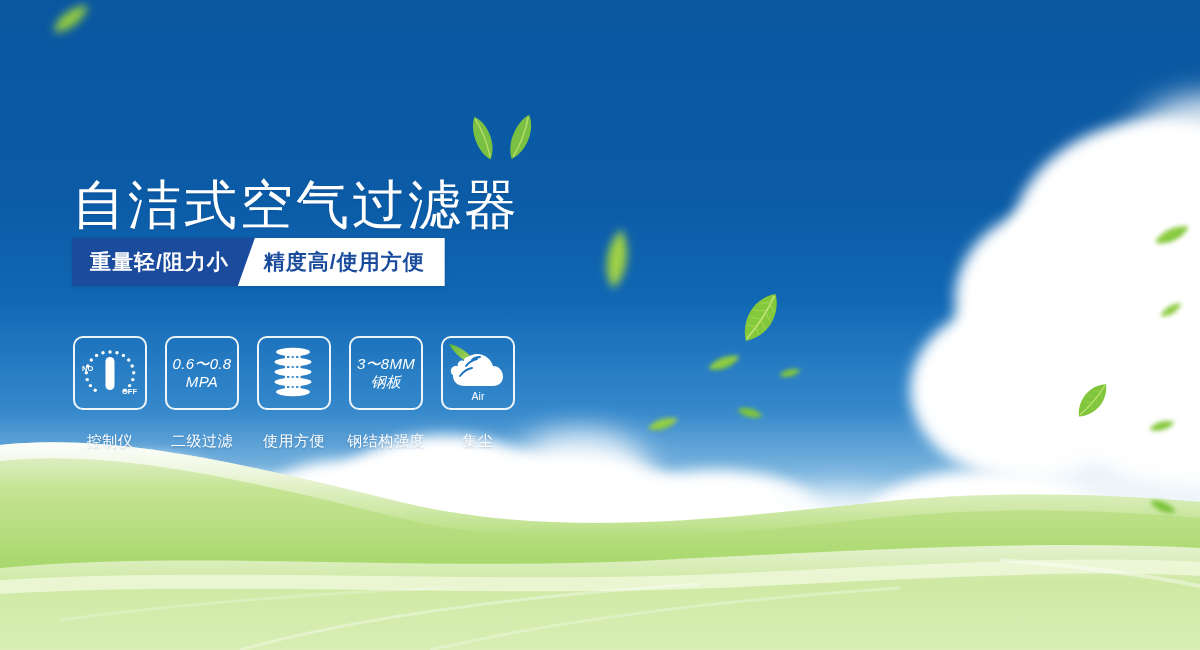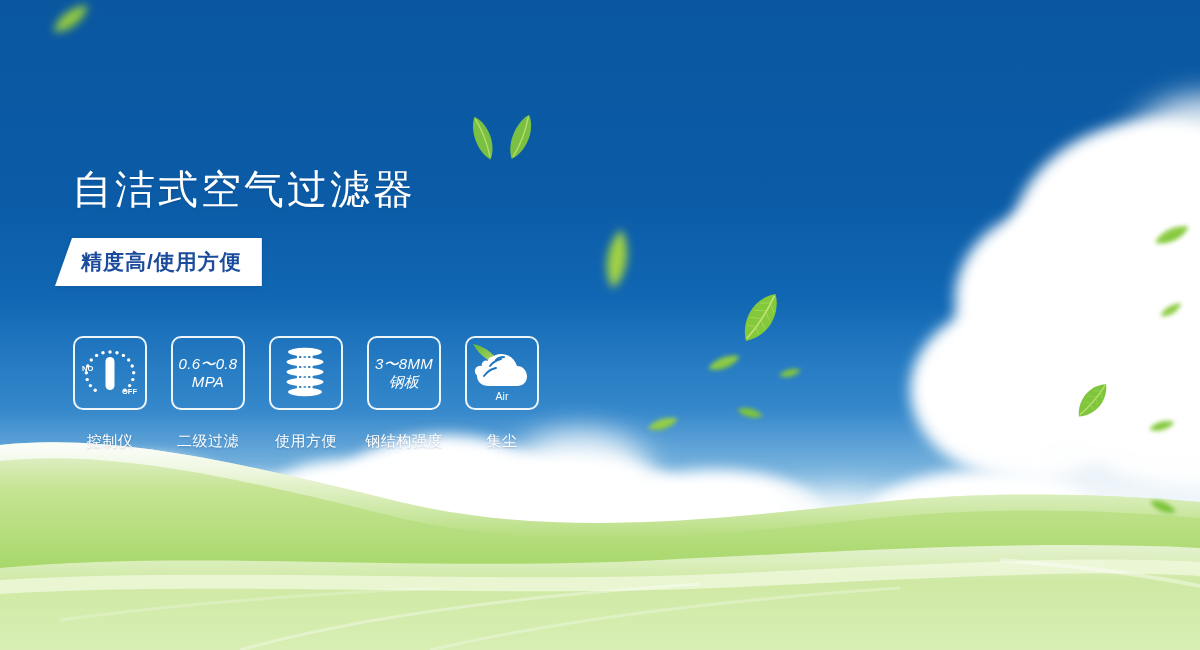--- a/index.html
+++ b/index.html
@@ -71,21 +71,21 @@
   }
   .leaf svg { display: block; width: 100%; height: 100%; }
   .leaf.blurry { filter: blur(2.2px); }
   .leaf.vblurry { filter: blur(4px); }
 
   
   .title {
     position: absolute;
     left: 72px;
     top: 142px;
-    font-size: 40px;
+    font-size: 53px;
     line-height: 1;
     letter-spacing: 3px;
     color: #ffffff;
     font-weight: 300;
     white-space: nowrap;
     text-shadow: 0 1px 2px rgba(0,40,90,.18);
   }
 
   
   .ribbon {
@@ -121,21 +121,21 @@
     margin-left: -17px;
     clip-path: polygon(17px 0, 100% 0, 100% 100%, 0 100%);
   }
 
   
   .features {
     position: absolute;
     left: 72px;
     top: 336px;
     display: flex;
-    gap: 22px;
+    gap: 16px;
   }
   .feature {
     width: 76px;
     display: flex;
     flex-direction: column;
     align-items: center;
   }
   .feature-box {
     width: 74px;
     height: 74px;
@@ -339,20 +339,21 @@
   <div class="leaf" style="left:508px; top:112px; width:26px; height:50px; transform:rotate(20deg);">
     <svg viewBox="0 0 40 80" xmlns="http://www.w3.org/2000/svg">
       <path d="M20,2 C38,22 36,60 18,78 C2,58 4,20 20,2 Z" fill="#7ac143"></path>
       <path d="M20,6 C24,30 22,58 19,74" stroke="#b8dd6c" stroke-width="2.2" fill="none"></path>
     </svg>
   </div>
 
   <h1 class="title">自洁式空气过滤器</h1>
 
   <div class="ribbon">
+    <div class="ribbon-left">重量轻/阻力小</div>
     <div class="ribbon-right">精度高/使用方便</div>
   </div>
 
   <div class="features">
 
     <div class="feature">
       <div class="feature-box">
         <svg width="64" height="58" viewBox="0 0 64 58" xmlns="http://www.w3.org/2000/svg">
           <g fill="#ffffff">
             <circle cx="32" cy="8" r="1.7"></circle>

